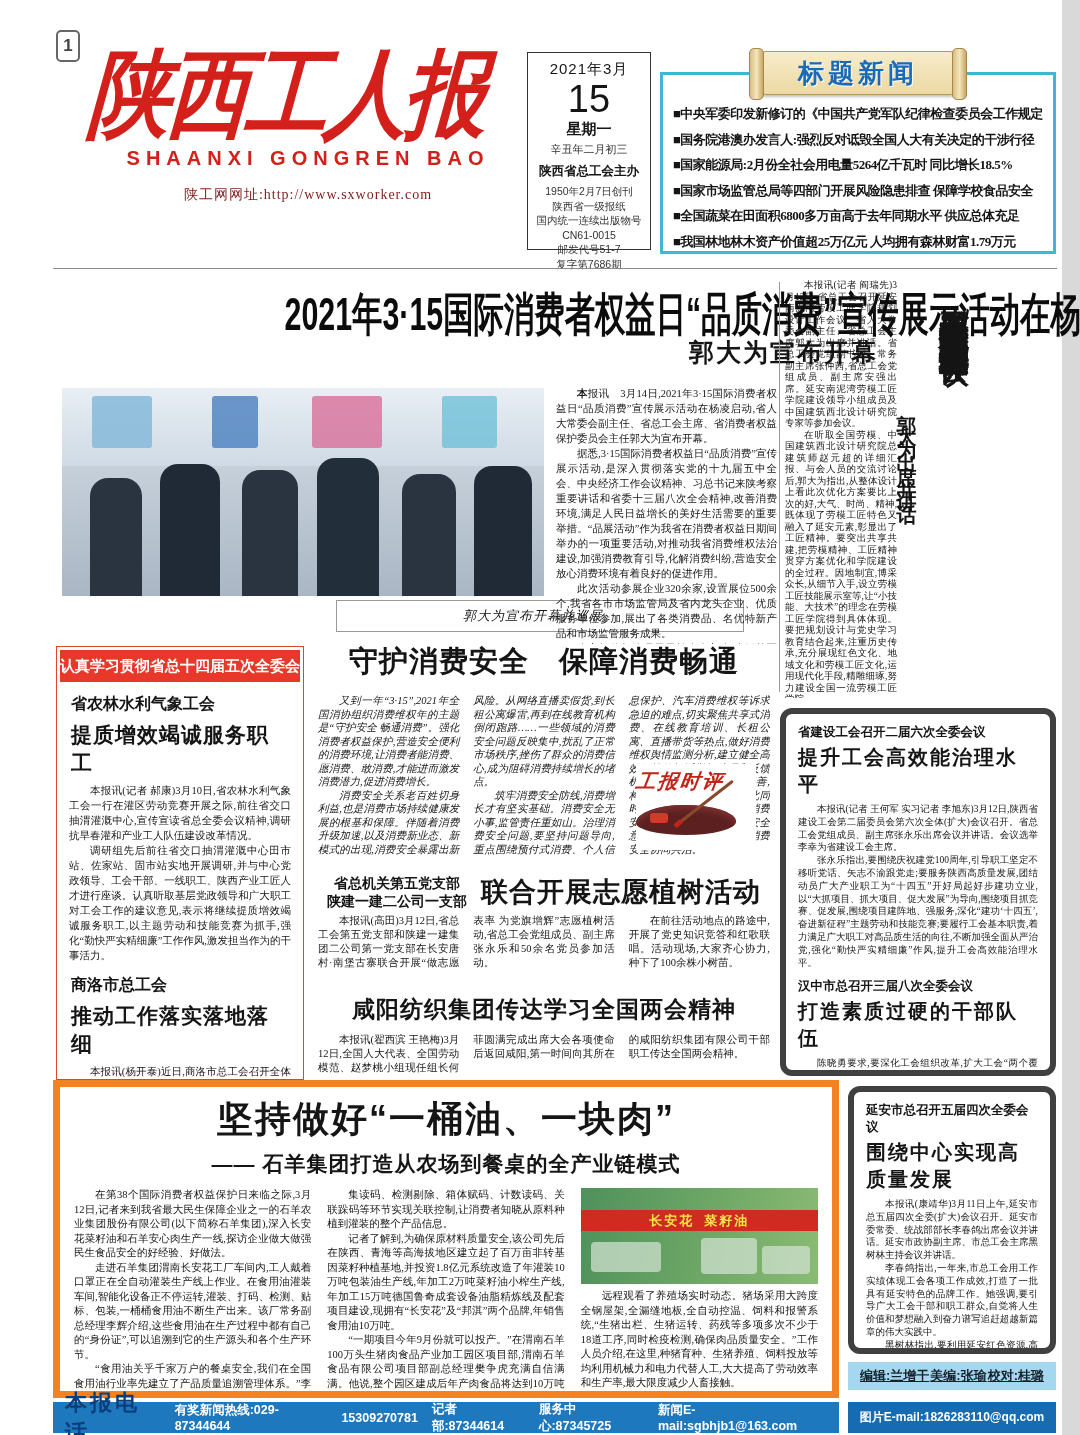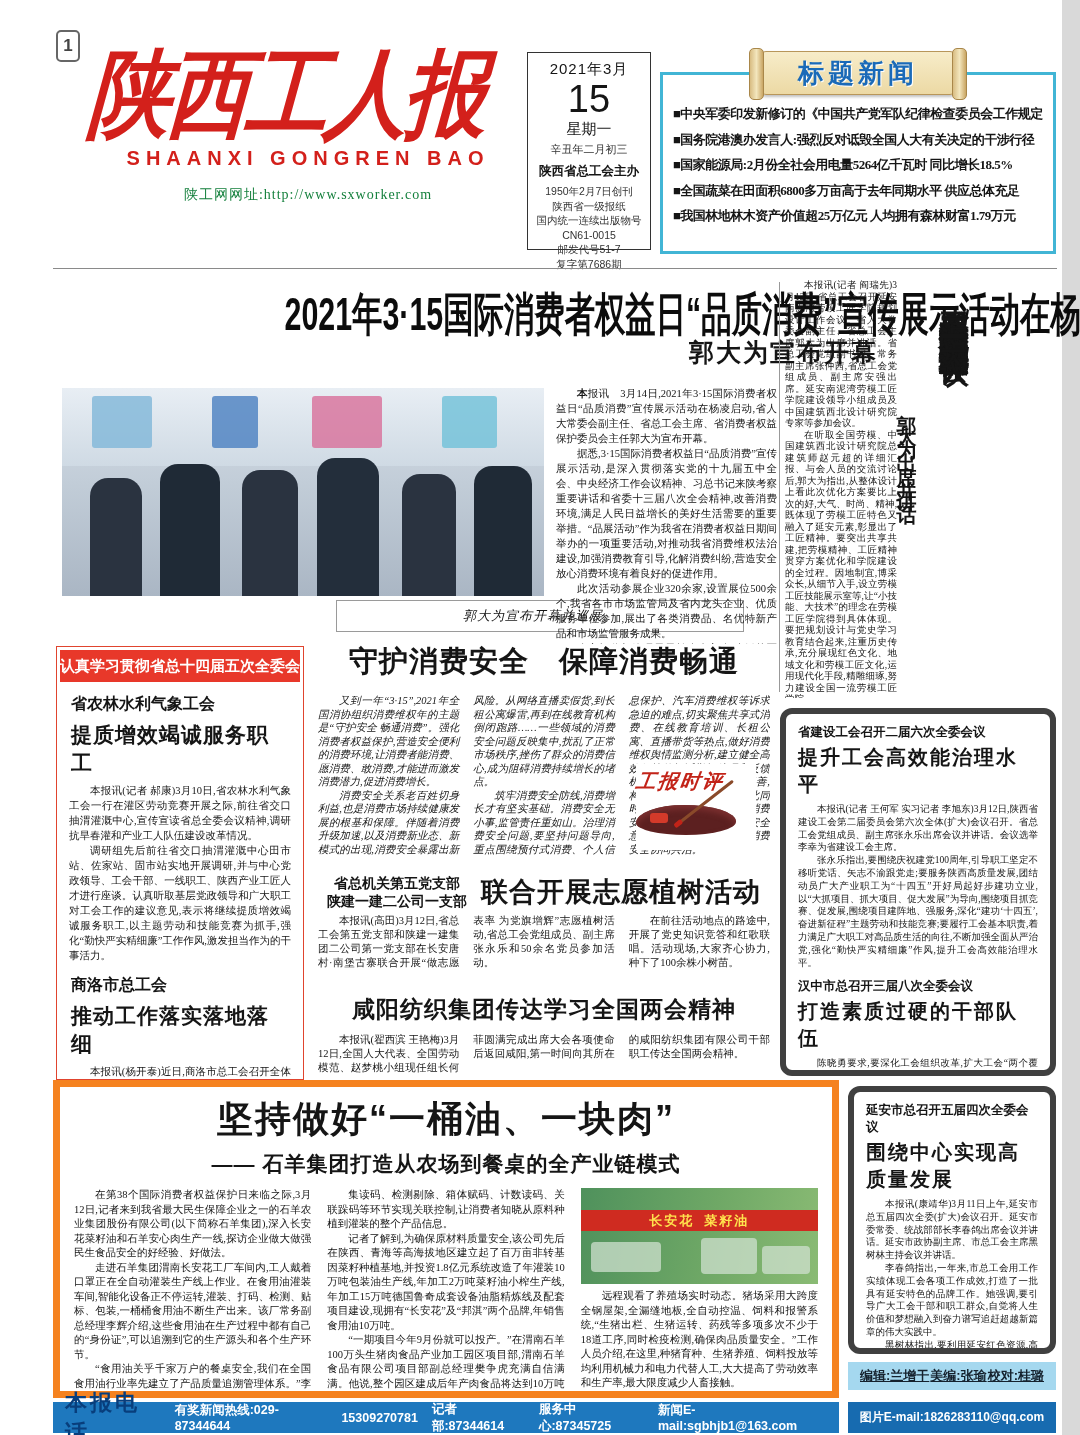--- a/index.html
+++ b/index.html
@@ -10,27 +10,27 @@
 
   
   .pagenum { left:56px; top:30px; width:24px; height:32px; border:2px solid #666;
              border-radius:5px; font:700 17px "Liberation Sans",sans-serif;
              display:flex; align-items:center; justify-content:center; color:#444; }
   .masthead { left:88px; top:44px; width:440px; text-align:center; }
   .mh-title { font-family:"DejaVu Serif",serif; font-weight:700; font-style:italic;
               color:#d3201b; font-size:96px; line-height:1.05; white-space:nowrap; }
   .mh-title span { display:inline-block; transform:scaleX(.86) skewX(-4deg); transform-origin:left center; letter-spacing:-4px;}
   .mh-en { color:#d3201b; font:700 20px "Liberation Sans",sans-serif; letter-spacing:6px; margin-top:2px; }
-  .mh-url { color:#15803d; font-size:14px; margin-top:16px; letter-spacing:1px; }
+  .mh-url { color:#7f1d1d; font-size:14px; margin-top:16px; letter-spacing:1px; }
 
   .datebox { left:527px; top:52px; width:124px; height:198px; border:1px solid #333;
              text-align:center; padding-top:7px; font-family:"Liberation Sans",sans-serif; }
   .db-l1 { font-size:15px; letter-spacing:1px; }
   .db-day { font-size:38px; line-height:40px; font-weight:400; }
-  .db-week { font-size:15px; font-weight:400; margin-top:1px; }
+  .db-week { font-size:15px; font-weight:700; margin-top:1px; }
   .db-lunar { font-size:11px; margin-top:3px; color:#333; }
   .db-org { font-size:12.5px; font-weight:700; margin-top:6px; }
   .db-small { font-size:10.5px; color:#333; margin-top:4px; line-height:14.5px; }
 
   .hlbox { left:660px; top:72px; width:396px; height:182px; border:3px solid #41b5d5; }
   .hl-banner { position:absolute; left:50%; top:-24px; transform:translateX(-50%);
                width:196px; height:44px; background:linear-gradient(#f7ecc9,#ecd9a4);
                border:1px solid #b8965a; border-radius:6px; display:flex; align-items:center;
                justify-content:center; box-shadow:0 2px 3px rgba(0,0,0,.25); }
   .hl-banner .txt { font:700 26px "Liberation Sans",sans-serif; color:#1a6ab8;
@@ -182,20 +182,21 @@
 <div class="abs hlbox">
   <div class="hl-banner">
     <div class="hl-roll l"></div>
     <span class="txt">标题新闻</span>
     <div class="hl-roll r"></div>
   </div>
   <div class="hl-list">
       <p>■中央军委印发新修订的《中国共产党军队纪律检查委员会工作规定》</p>
       <p>■国务院港澳办发言人:强烈反对诋毁全国人大有关决定的干涉行径</p>
       <p>■国家能源局:2月份全社会用电量5264亿千瓦时 同比增长18.5%</p>
+      <p>■国家市场监管总局等四部门开展风险隐患排查 保障学校食品安全</p>
       <p>■全国蔬菜在田面积6800多万亩高于去年同期水平 供应总体充足</p>
       <p>■我国林地林木资产价值超25万亿元 人均拥有森林财富1.79万元</p>
     </div>
 </div>
 
 <div class="abs rule-top"></div>
 
 <div class="abs lead-headline"><span>2021年3·15国际消费者权益日“品质消费”宣传展示活动在杨凌启动</span></div>
 <div class="abs lead-subhead">郭大为宣布开幕</div>
 

